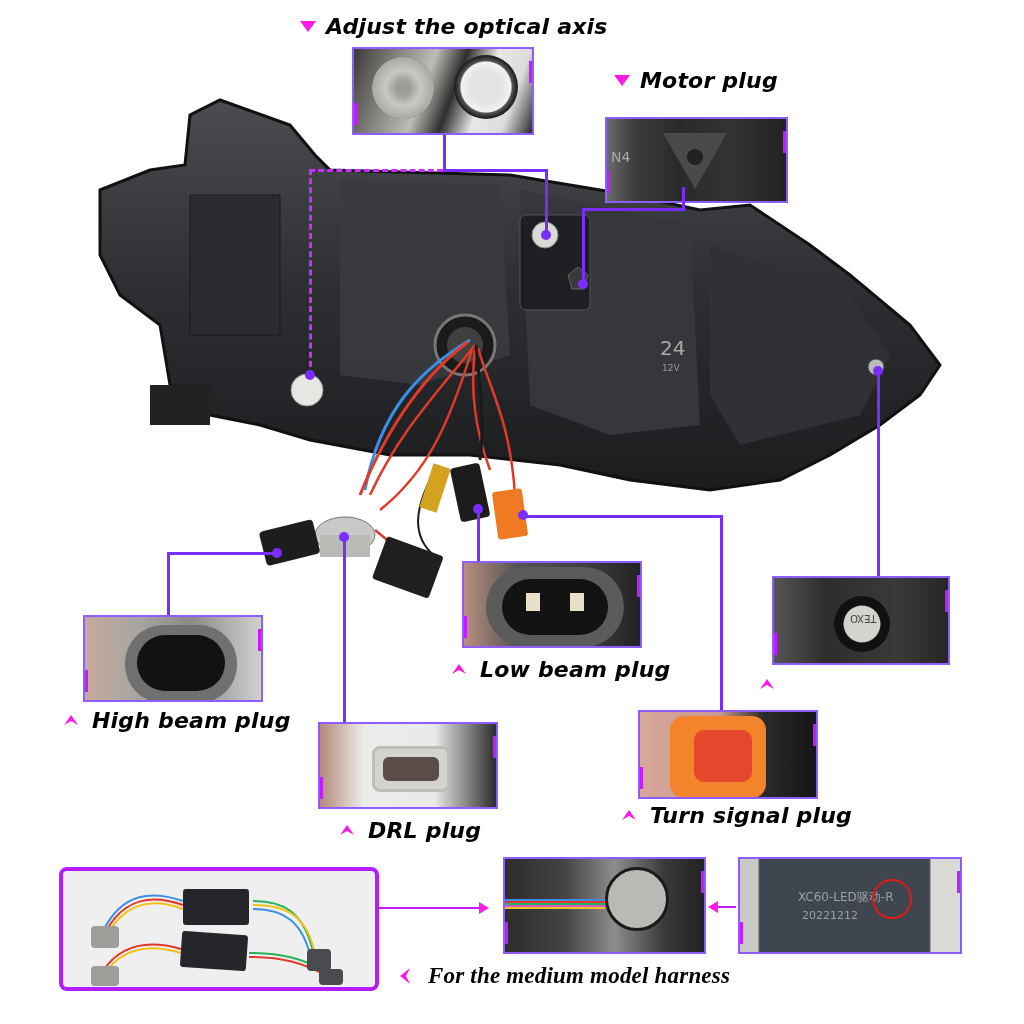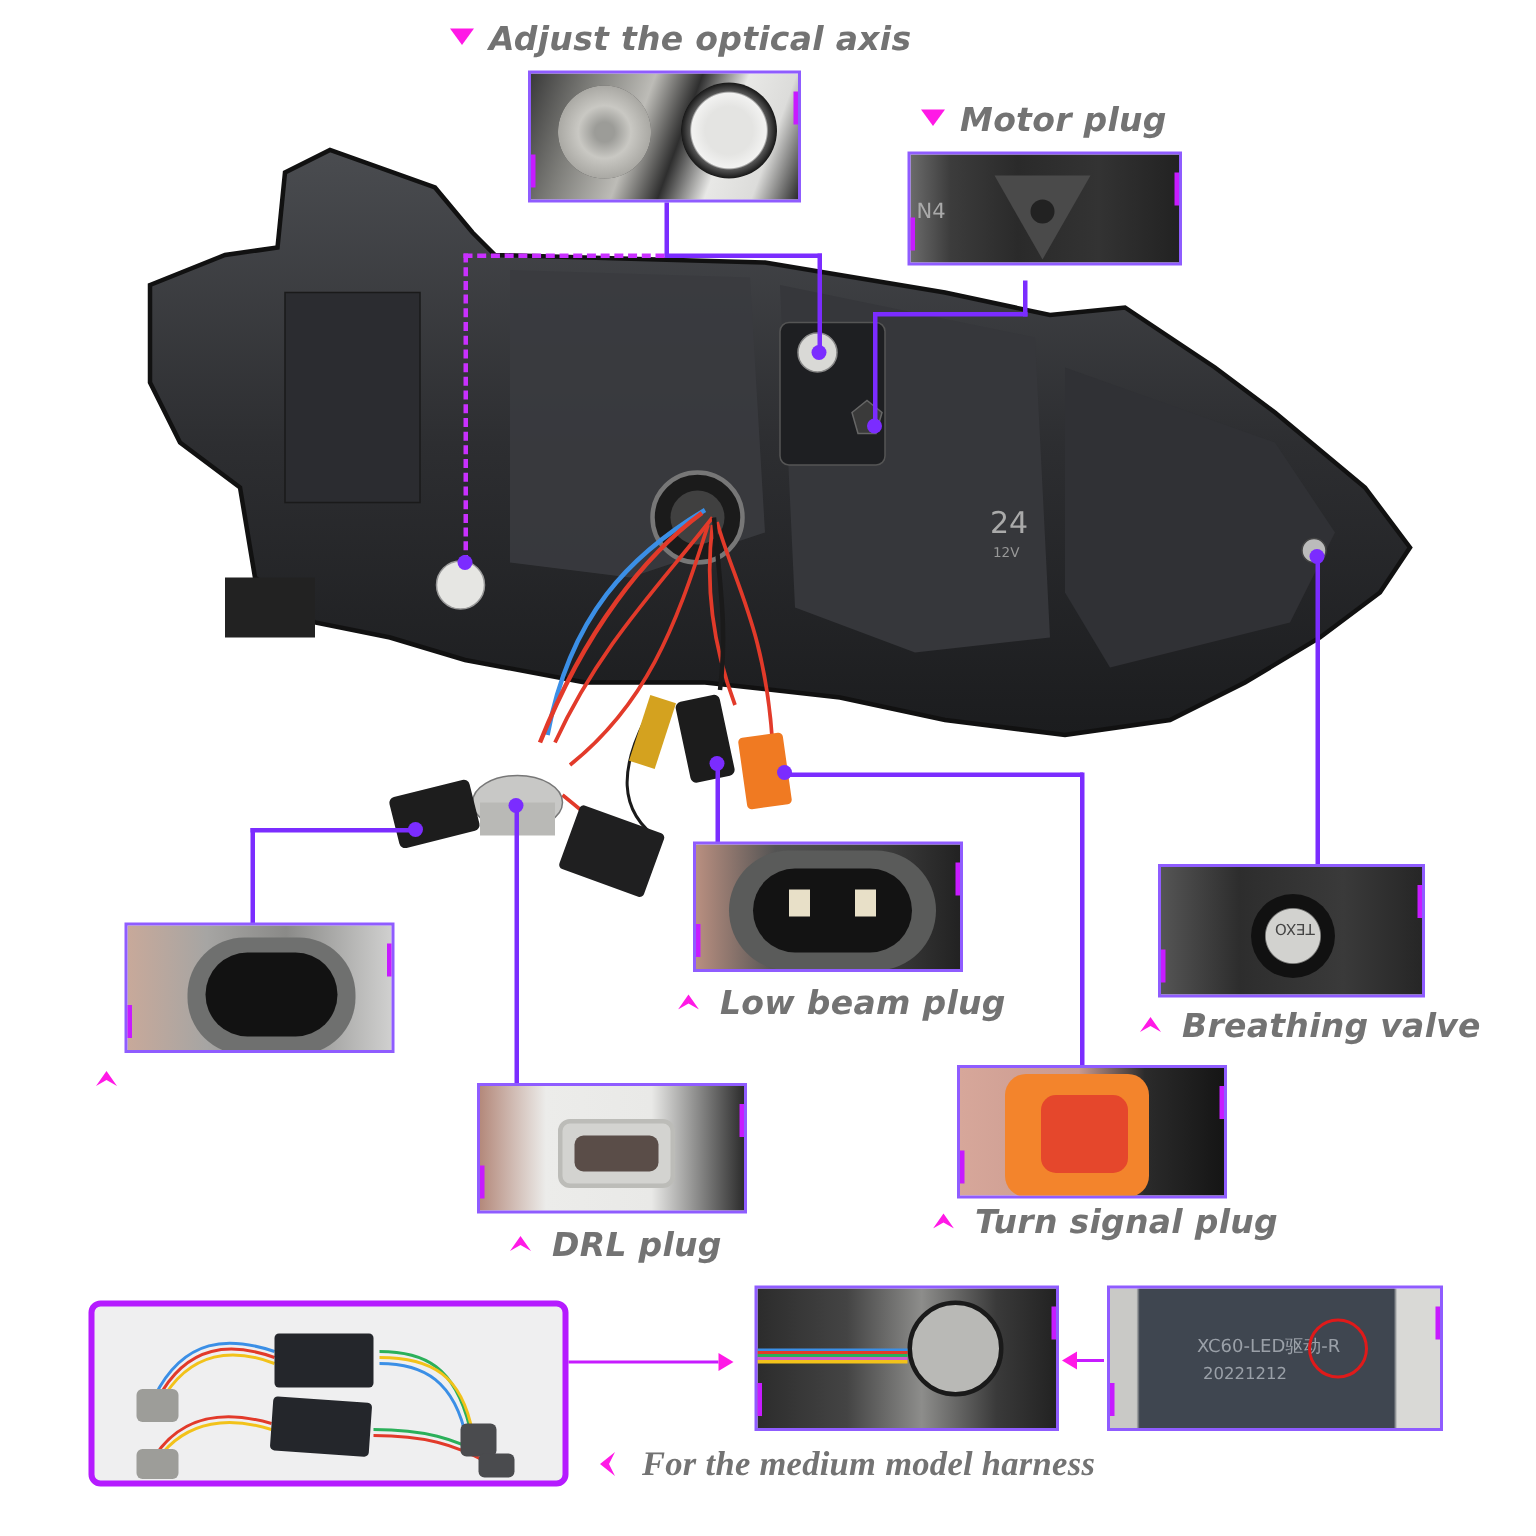--- a/index.html
+++ b/index.html
@@ -1,18 +1,18 @@
 <!DOCTYPE html>
 <html><head>
 <meta charset="utf-8">
 <style>
   html,body{margin:0;padding:0;background:#ffffff;}
   body{width:1024px;height:1024px;position:relative;overflow:hidden;font-family:"DejaVu Sans","Liberation Sans",sans-serif;}
   .abs{position:absolute;}
-  .label{position:absolute;font-weight:bold;font-style:italic;color:#737373;font-size:22px;white-space:nowrap;letter-spacing:0.2px;}
+  .label{position:absolute;font-weight:bold;font-style:italic;color:#000000;font-size:22px;white-space:nowrap;letter-spacing:0.2px;}
   .tri-down{display:inline-block;width:0;height:0;border-left:8px solid transparent;border-right:8px solid transparent;border-top:11px solid #ff19e6;margin-right:10px;vertical-align:middle;position:relative;top:-2px;}
   .chev-up{display:inline-block;width:14px;height:12px;margin-right:14px;vertical-align:middle;position:relative;top:-3px;}
   .chev-left{display:inline-block;width:12px;height:16px;margin-right:18px;vertical-align:middle;position:relative;top:-2px;}
   .photo{position:absolute;border:2px solid #8f5cff;box-sizing:border-box;overflow:hidden;}
   .photo::before,.photo::after{content:"";position:absolute;width:5px;height:22px;background:#c71bff;z-index:3;}
   .photo::before{right:-2px;top:12px;}
   .photo::after{left:-2px;bottom:8px;}
   .line{position:absolute;background:#7b2cff;}
   .dash-v{position:absolute;width:0;border-left:3px dashed #c930ff;}
   .dash-h{position:absolute;height:0;border-top:3px dashed #c930ff;}
@@ -95,42 +95,42 @@
 <div class="line" style="left:443px;top:169px;width:105px;height:3px;"></div>
 <div class="line" style="left:545px;top:169px;width:3px;height:66px;"></div>
 <div class="dot" style="left:541px;top:230px;"></div>
 <div class="dash-h" style="left:309px;top:169px;width:134px;"></div>
 <div class="dash-v" style="left:309px;top:169px;height:207px;"></div>
 <div class="dot" style="left:305px;top:370px;"></div>
 
 <div class="label" style="left:614px;top:68px;">
   <span class="tri-down"></span><span>Motor plug</span>
 </div>
-<div class="photo" style="left:605px;top:101px;width:183px;height:76px;background:linear-gradient(90deg,#6b6b6b 0%,#3c3c3c 15%,#2a2a2a 40%,#333 70%,#222 100%);">
+<div class="photo" style="left:605px;top:117px;width:183px;height:86px;background:linear-gradient(90deg,#6b6b6b 0%,#3c3c3c 15%,#2a2a2a 40%,#333 70%,#222 100%);">
   <span class="abs" style="left:4px;top:30px;color:#aaa;font-size:14px;font-family:'DejaVu Sans',sans-serif;">N4</span>
   <div class="abs" style="left:56px;top:14px;width:0;height:0;border-left:32px solid transparent;border-right:32px solid transparent;border-top:56px solid #4a4a4a;"></div>
   <div class="abs" style="left:80px;top:30px;width:16px;height:16px;border-radius:50%;background:#222;"></div>
 </div>
 <div class="line" style="left:682px;top:187px;width:3px;height:24px;"></div>
 <div class="line" style="left:582px;top:208px;width:103px;height:3px;"></div>
 <div class="line" style="left:582px;top:208px;width:3px;height:75px;"></div>
 <div class="dot" style="left:578px;top:279px;"></div>
 
 <div class="line" style="left:167px;top:552px;width:110px;height:3px;"></div>
 <div class="line" style="left:167px;top:552px;width:3px;height:64px;"></div>
 <div class="dot" style="left:272px;top:548px;"></div>
 <div class="photo" style="left:83px;top:615px;width:180px;height:87px;background:linear-gradient(90deg,#c8a99a 0%,#a6a5a3 30%,#8a8a88 60%,#d0d0cf 100%);">
   <div class="abs" style="left:40px;top:8px;width:112px;height:78px;border-radius:38px;background:#6f706f;">
     <div class="abs" style="left:12px;top:10px;width:88px;height:56px;border-radius:28px;background:#121212;"></div>
   </div>
 </div>
 <div class="label" style="left:64px;top:708px;">
   <svg class="chev-up" viewBox="0 0 14 12">
       <path d="M0 12 L7 2 L14 12 L7 8 Z" fill="#ff19e6"></path>
-    </svg>
+    </svg><span>High beam plug</span>
 </div>
 
 <div class="line" style="left:477px;top:508px;width:3px;height:54px;"></div>
 <div class="dot" style="left:473px;top:504px;"></div>
 <div class="photo" style="left:462px;top:561px;width:180px;height:87px;background:linear-gradient(90deg,#b98f80 0%,#545454 30%,#3e3e3e 70%,#222 100%);">
   <div class="abs" style="left:22px;top:4px;width:138px;height:80px;border-radius:40px;background:#5a5b5a;">
     <div class="abs" style="left:16px;top:12px;width:106px;height:56px;border-radius:28px;background:#131313;"></div>
     <div class="abs" style="left:40px;top:26px;width:14px;height:18px;background:#e8e0c8;"></div>
     <div class="abs" style="left:84px;top:26px;width:14px;height:18px;background:#e8e0c8;"></div>
   </div>
@@ -143,21 +143,21 @@
 
 <div class="line" style="left:877px;top:372px;width:3px;height:204px;"></div>
 <div class="dot" style="left:873px;top:366px;"></div>
 <div class="photo" style="left:772px;top:576px;width:178px;height:89px;background:linear-gradient(90deg,#555 0%,#2d2d2d 30%,#3a3a3a 70%,#262626 100%);">
   <div class="abs" style="left:60px;top:18px;width:56px;height:56px;border-radius:50%;background:radial-gradient(circle,#d2d2cf 45%,#111 48%);"></div>
   <span class="abs" style="left:76px;top:35px;font-size:10px;color:#444;transform:rotate(180deg);font-family:'DejaVu Sans',sans-serif;">TEXO</span>
 </div>
 <div class="label" style="left:760px;top:672px;">
   <svg class="chev-up" viewBox="0 0 14 12">
       <path d="M0 12 L7 2 L14 12 L7 8 Z" fill="#ff19e6"></path>
-    </svg><span>Breathing valve</span>
+    </svg>
 </div>
 
 <div class="line" style="left:343px;top:536px;width:3px;height:187px;"></div>
 <div class="dot" style="left:339px;top:532px;"></div>
 <div class="photo" style="left:318px;top:722px;width:180px;height:87px;background:linear-gradient(90deg,#b4897b 0%,#ececea 25%,#e9e9e7 65%,#2c2c2c 100%);">
   <div class="abs" style="left:52px;top:22px;width:72px;height:40px;border-radius:8px;background:#d3d3d0;border:3px solid #bcbcb8;">
     <div class="abs" style="left:8px;top:8px;width:56px;height:24px;border-radius:6px;background:#5a4d48;"></div>
   </div>
 </div>
 <div class="label" style="left:340px;top:818px;">

